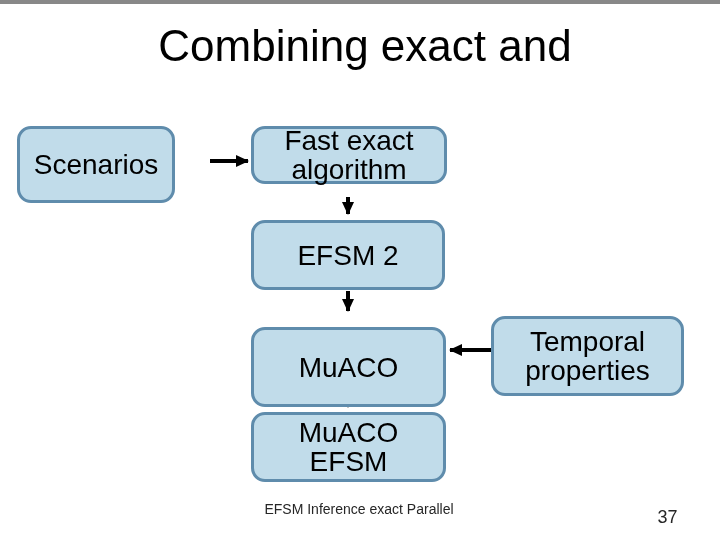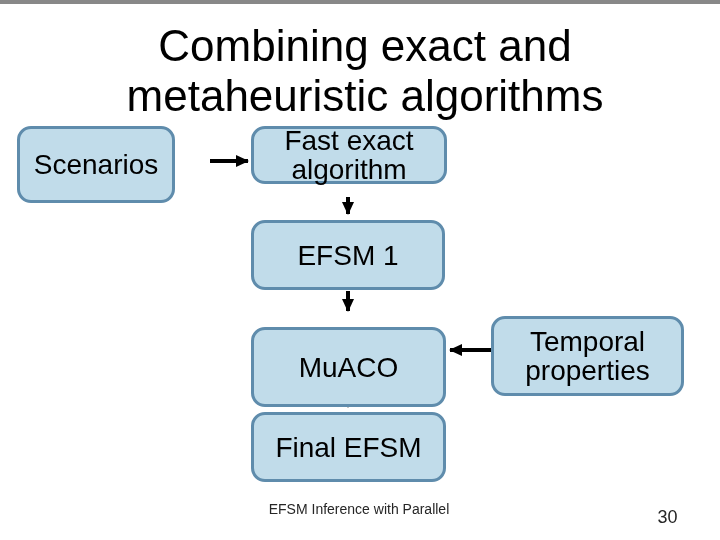--- a/index.html
+++ b/index.html
@@ -70,21 +70,20 @@
     color: var(--footer-text, #262626);
   }
 </style>
 </head>
 <body>
 
 <div class="slide">
 
   <div class="title">
     <div>Combining exact and</div>
-    <div>metaheuristic algorithms</div>
   </div>
 
   <svg class="arrows" width="720" height="540" viewBox="0 0 720 540" xmlns="http://www.w3.org/2000/svg">
     <defs>
       <marker id="arrowhead" markerUnits="userSpaceOnUse" markerWidth="15" markerHeight="13" refX="12" refY="6" orient="auto">
         <path d="M0,0 L13,6 L0,12 Z" fill="var(--arrow, #000000)"></path>
       </marker>
     </defs>
     <line x1="210" y1="157" x2="248" y2="157" stroke="var(--arrow, #000000)" stroke-width="4" marker-end="url(#arrowhead)"></line>
     <line x1="348" y1="193" x2="348" y2="210" stroke="var(--arrow, #000000)" stroke-width="4" marker-end="url(#arrowhead)"></line>
@@ -95,34 +94,34 @@
 
   <div class="node node-scenarios">
     <span>Scenarios</span>
   </div>
 
   <div class="node node-fast-exact">
     <span>Fast exact algorithm</span>
   </div>
 
   <div class="node node-efsm-1">
-    <span>EFSM 1</span>
+    <span>EFSM 2</span>
   </div>
 
   <div class="node node-muaco">
     <span>MuACO</span>
   </div>
 
   <div class="node node-temporal">
     <span>Temporal properties</span>
   </div>
 
   <div class="node node-final-efsm">
-    <span>Final EFSM</span>
+    <span>MuACO EFSM</span>
   </div>
 
   <div class="footer">
-    <div>EFSM Inference with Parallel</div>
+    <div>EFSM Inference exact Parallel</div>
   </div>
 
-  <div class="page-number">30</div>
+  <div class="page-number">37</div>
 
 </div>
 
 </body></html>

